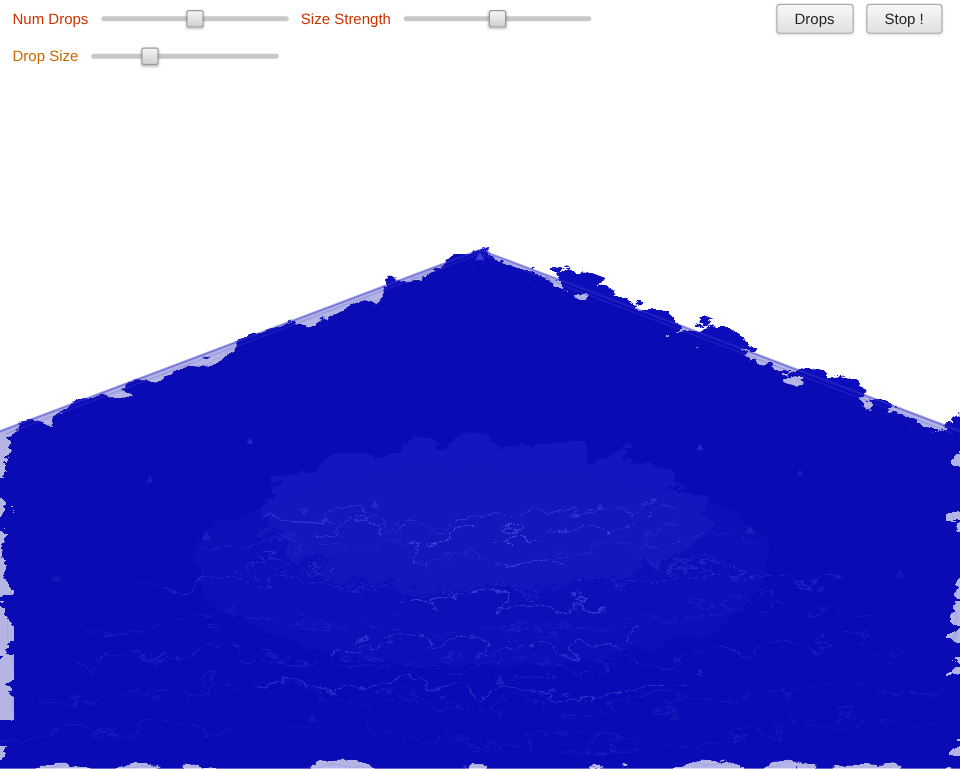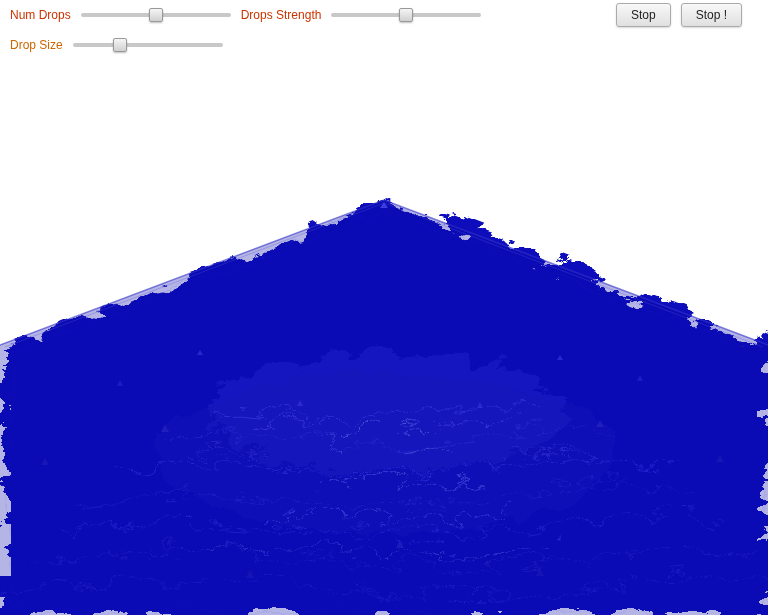--- a/index.html
+++ b/index.html
@@ -49,21 +49,21 @@
     .water-svg {
       width: 100%;
       height: 100%;
     }
 
     
     .top-controls {
       position: absolute;
       top: 0;
       left: 0;
-      right: 16px;
+      right: 4px;
       height: 60px;
       background: #fff;
       z-index: 10;
       display: flex;
       flex-direction: column;
     }
 
     .row1, .row2 {
       display: flex;
       align-items: center;
@@ -103,24 +103,24 @@
       cursor: pointer;
     }
   </style>
 </head>
 <body>
 
 <div class="top-controls">
   <div class="row1">
     <span class="control-label label-num-drops">Num Drops</span>
     <input type="range" min="0" max="100" value="50" style="width: 150px;">
-    <span class="control-label label-drop-strength">Drops Strength</span>
+    <span class="control-label label-drop-strength">Size Strength</span>
     <input type="range" min="0" max="100" value="50" style="width: 150px;">
     <div class="spacer"></div>
-    <button class="btn">Stop</button>
+    <button class="btn">Drops</button>
     <button class="btn">Stop !</button>
   </div>
   <div class="row2">
     <span class="control-label label-drop-size">Drop Size</span>
     <input type="range" min="0" max="100" value="30" style="width: 150px;">
   </div>
 </div>
 
 <div class="water-scene">
   <svg class="water-svg" viewBox="0 0 768 555" xmlns="http://www.w3.org/2000/svg">

